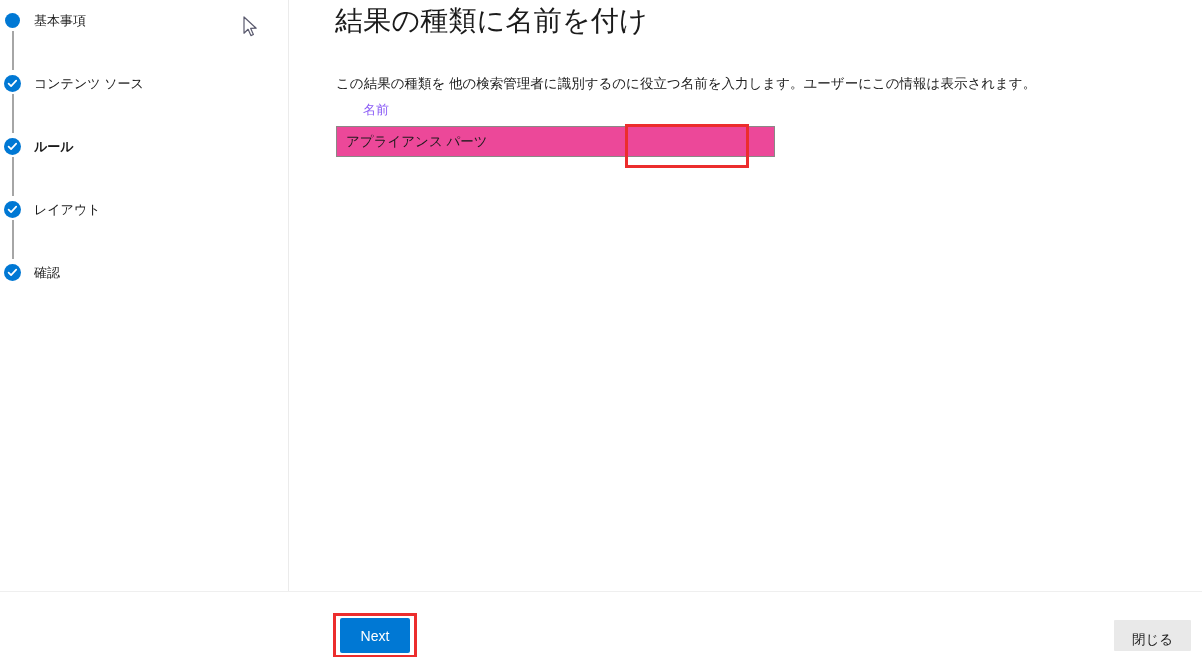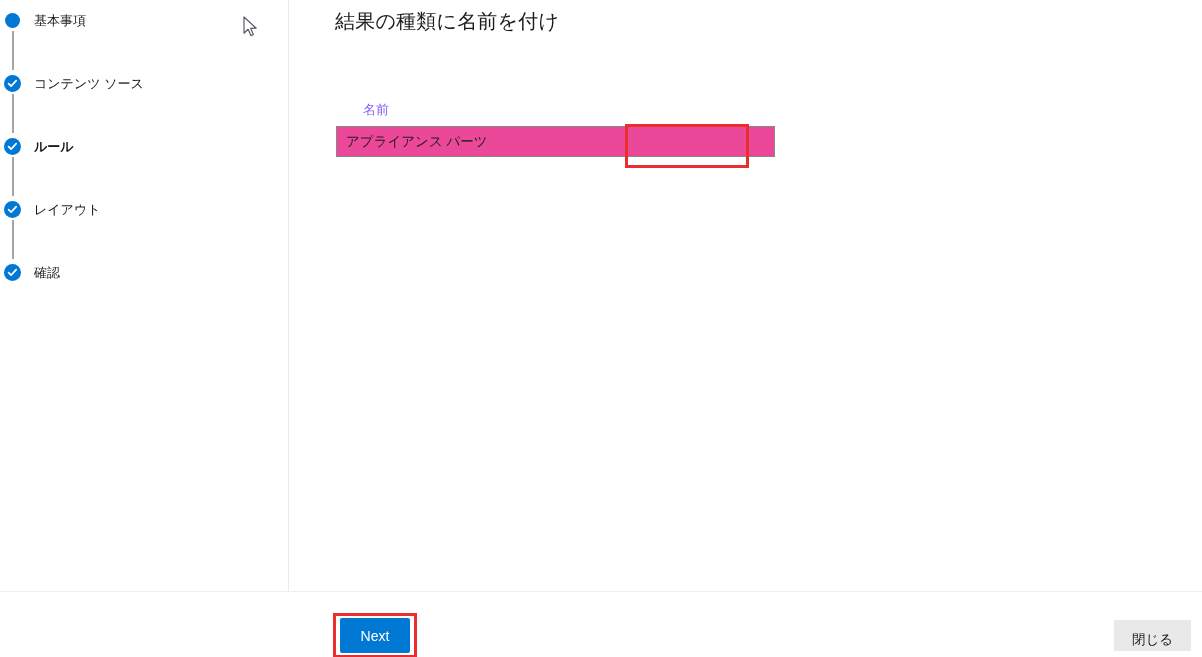--- a/index.html
+++ b/index.html
@@ -87,21 +87,21 @@
     left: 290px;
     top: 0;
     width: 912px;
     height: 591px;
   }
 
   #page-title {
     position: absolute;
     left: 45px;
     top: 1px;
-    font-size: 20px;
+    font-size: 28px;
     font-weight: 400;
     line-height: 40px;
     color: #1b1b1b;
     margin: 0;
     letter-spacing: 0.2px;
     white-space: nowrap;
   }
 
   #page-description {
     position: absolute;
@@ -270,20 +270,21 @@
         </svg>
       </span>
       <span class="step-label">確認</span>
     </div>
   </nav>
 
   <main id="content-pane">
 
     <h1 id="page-title">結果の種類に名前を付け</h1>
 
+    <p id="page-description">この結果の種類を 他の検索管理者に識別するのに役立つ名前を入力します。ユーザーにこの情報は表示されます。</p>
 
     <label id="name-field-label" for="name-input">名前</label>
 
     <input id="name-input" type="text" value="アプライアンス パーツ" style="">
 
     <div id="input-highlight-box"></div>
   </main>
 
   <footer id="footer-bar">
     <button id="next-button">Next</button>

